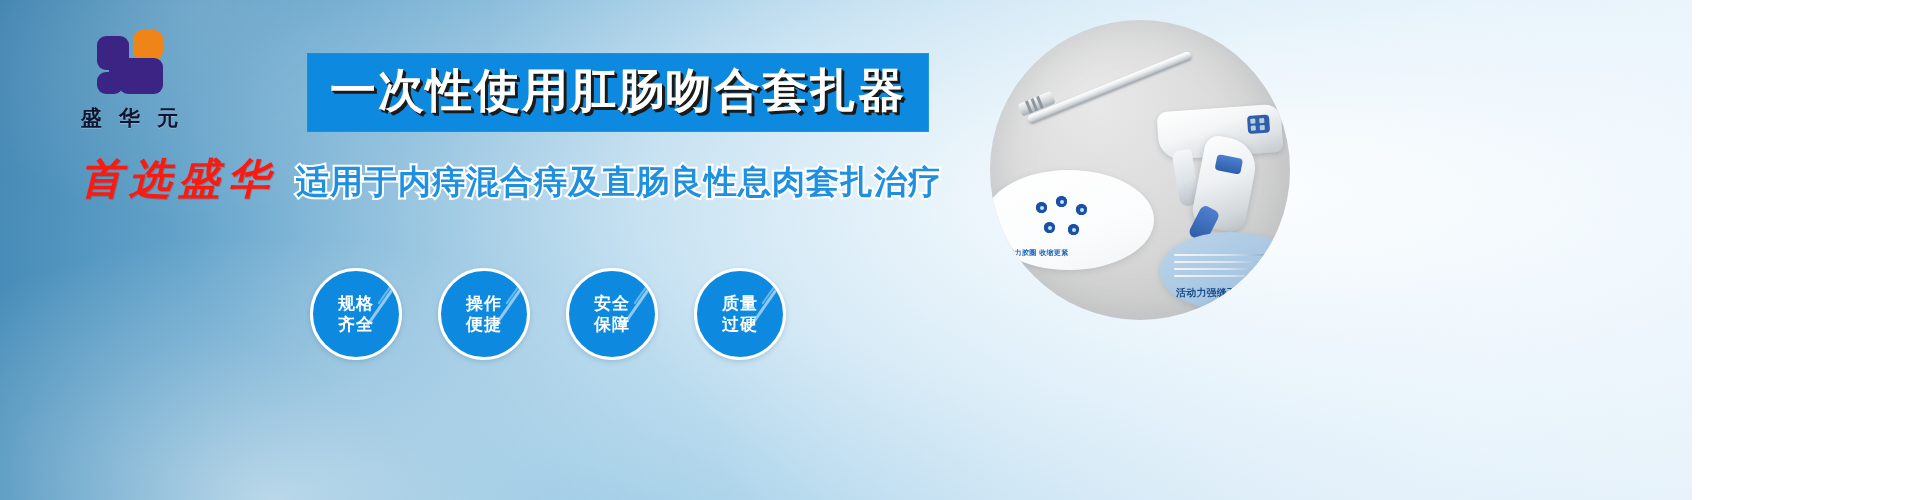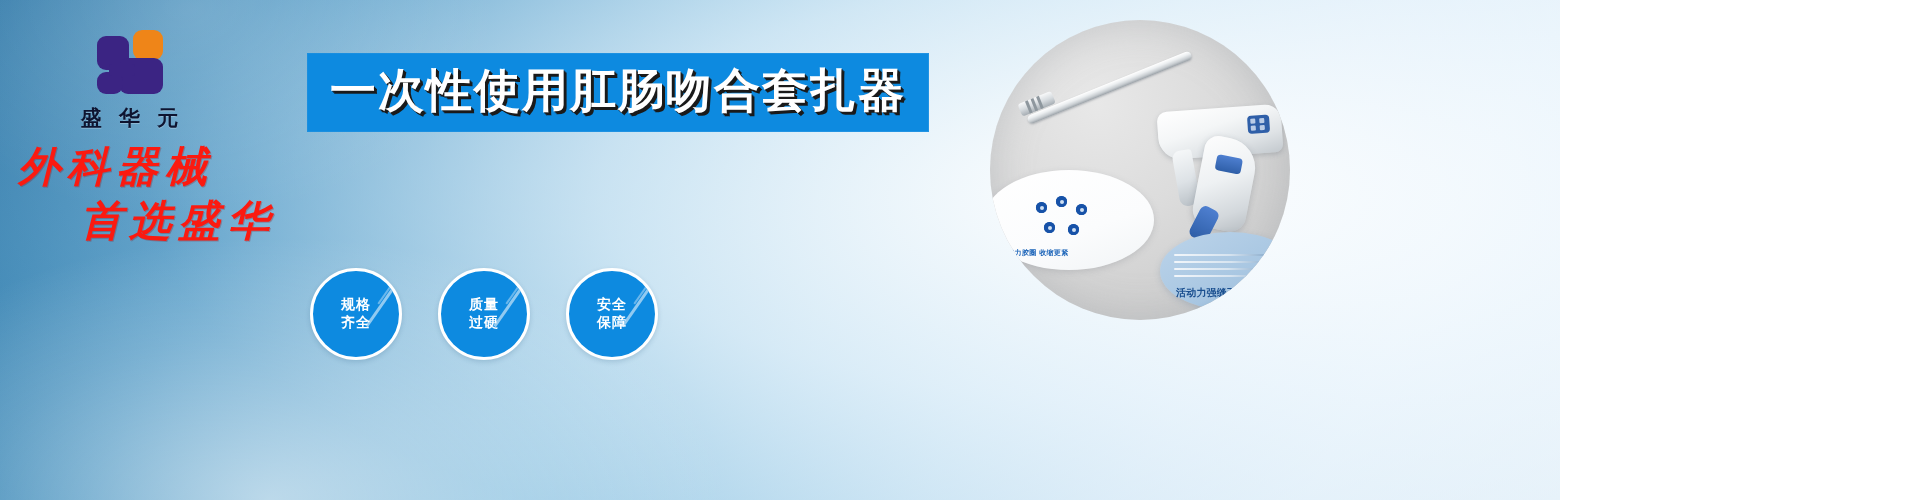--- a/index.html
+++ b/index.html
@@ -5,21 +5,21 @@
   * { margin:0; padding:0; box-sizing:border-box; }
   html,body { width:1920px; height:500px; overflow:hidden; }
   body {
     font-family:"DejaVu Sans", sans-serif;
     background:#ffffff;
   }
 
   
   .banner {
     position:relative;
-    width:1560px; height:500px;
+    width:1692px; height:500px;
     overflow:hidden;
     background:
       radial-gradient(120% 150% at 72% 38%, rgba(255,255,255,.95) 0%, rgba(233,244,252,.72) 28%, rgba(180,214,238,.35) 52%, rgba(120,176,216,.12) 72%, rgba(60,130,185,0) 86%),
       linear-gradient(118deg,
         #1f6c9e 0%,
         #2a7aab 9%,
         #3c8cbb 19%,
         #5aa2cb 30%,
         #7fbcdc 42%,
         #a9d3e9 54%,
@@ -130,21 +130,21 @@
     right:16px; top:8px;
   }
   .circle .sheen2 {
     position:absolute; right:10px; top:2px;
     width:2px; height:34px; background:rgba(255,255,255,.38);
     transform:rotate(35deg);
   }
   .circle .cl {
     position:relative; z-index:2;
     font-family:Liberation Sans, sans-serif;
-    font-size:14px; font-weight:700; color:#ffffff;
+    font-size:17px; font-weight:700; color:#ffffff;
     letter-spacing:1px; line-height:1.26;
   }
 
   
   .photo {
     position:absolute; left:990px; top:20px;
     width:300px; height:300px; border-radius:50%;
     background:
       radial-gradient(circle at 36% 28%, #e8e8e8 0%, #dcdcdc 40%, #cfcfcf 72%, #c4c6c7 100%);
     overflow:hidden;
@@ -283,51 +283,57 @@
       <span class="sq p1"></span>
       <span class="sq p2"></span>
       <span class="sq p3"></span>
       <span class="sq p4"></span>
       <span class="sq bar"></span>
     </div>
     <div class="logo-text">盛 华 元</div>
   </div>
 
   <div class="slogan">
-    <span class="l1">外科器械</span>
     <span class="l2">首选盛华</span>
   </div>
 
   <div class="title-band">
     <div class="txt">一次性使用肛肠吻合套扎器</div>
   </div>
 
+  <div class="subtitle">适用于内痔混合痔及直肠良性息肉套扎治疗</div>
 
   <div class="circles">
 
     <div class="circle">
       <span class="sheen"></span>
       <span class="sheen2"></span>
       <span class="cl">规格</span>
       <span class="cl">齐全</span>
     </div>
 
+    <div class="circle">
+      <span class="sheen"></span>
+      <span class="sheen2"></span>
+      <span class="cl">操作</span>
+      <span class="cl">便捷</span>
+    </div>
+
+    <div class="circle">
+      <span class="sheen"></span>
+      <span class="sheen2"></span>
+      <span class="cl">安全</span>
+      <span class="cl">保障</span>
+    </div>
 
     <div class="circle">
       <span class="sheen"></span>
       <span class="sheen2"></span>
       <span class="cl">质量</span>
       <span class="cl">过硬</span>
-    </div>
-
-    <div class="circle">
-      <span class="sheen"></span>
-      <span class="sheen2"></span>
-      <span class="cl">安全</span>
-      <span class="cl">保障</span>
     </div>
 
   </div>
 
   <div class="photo">
 
     <div class="gun">
       <div class="shaft-tip">
         <span class="band b1"></span>
           <span class="band b2"></span>

